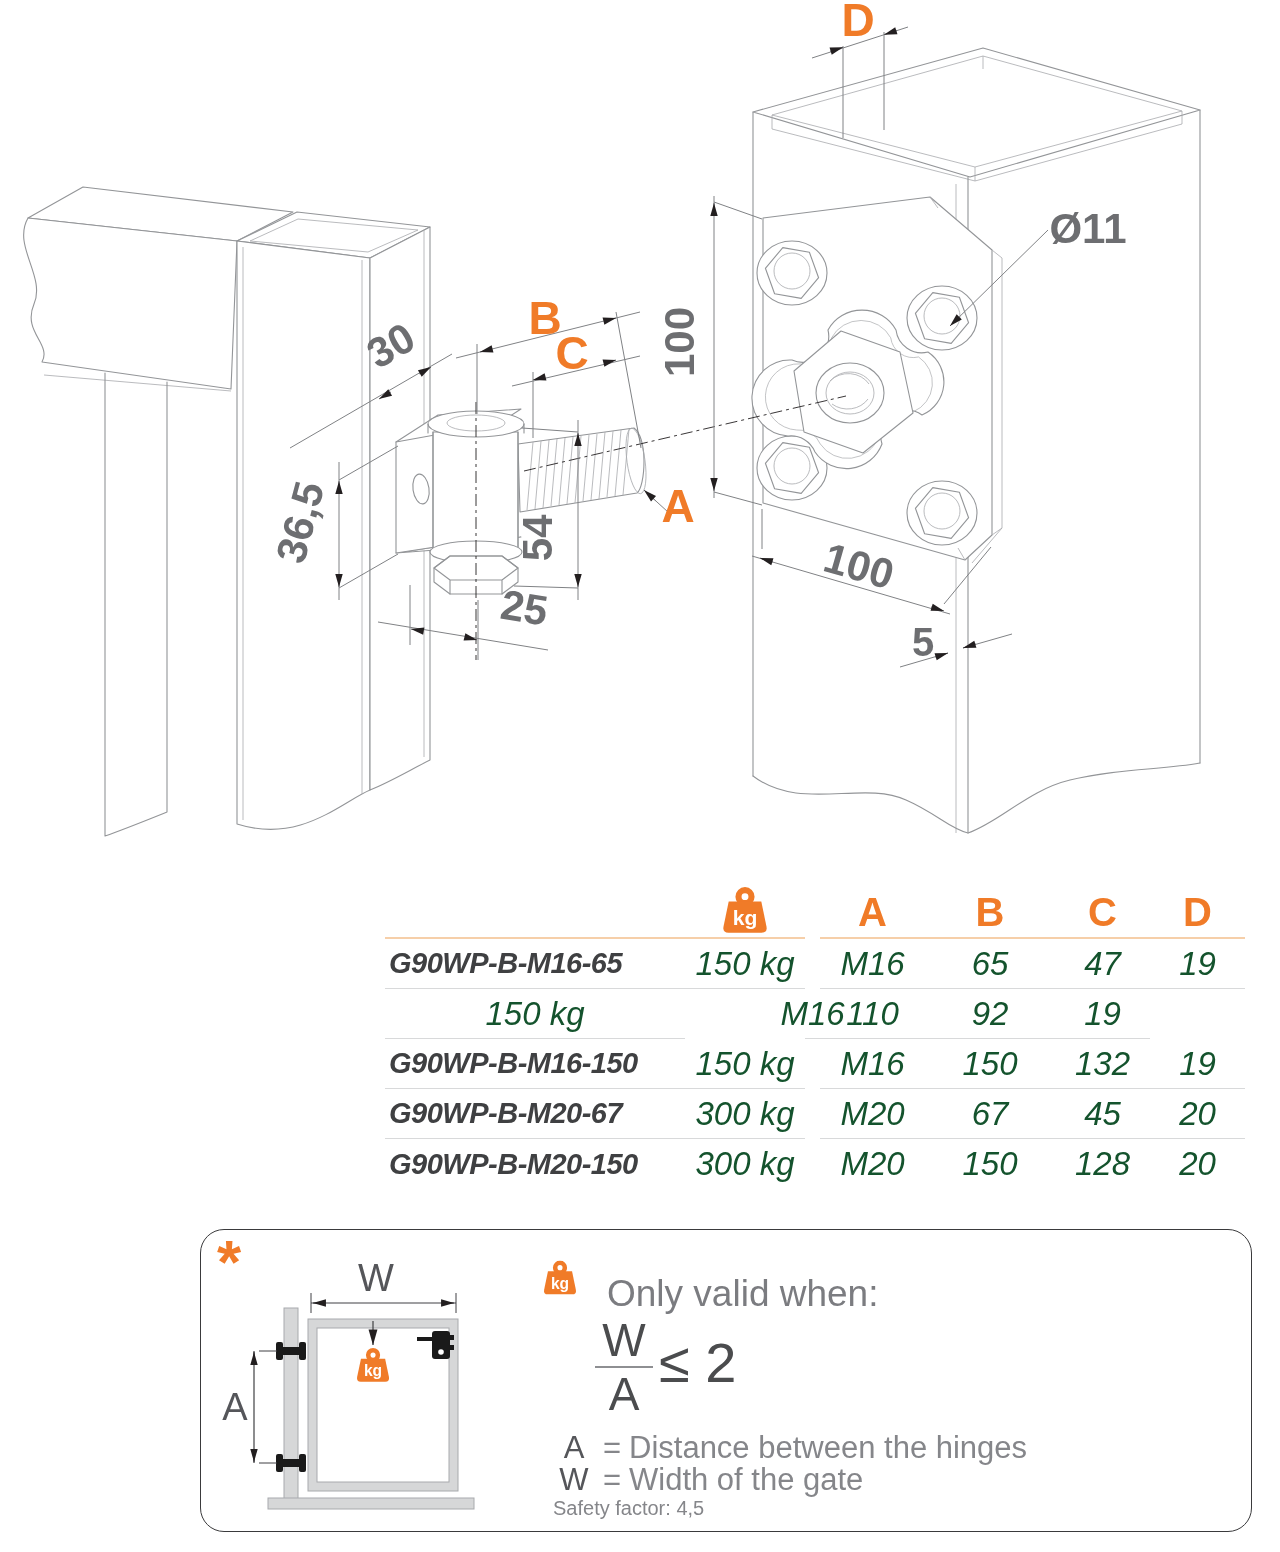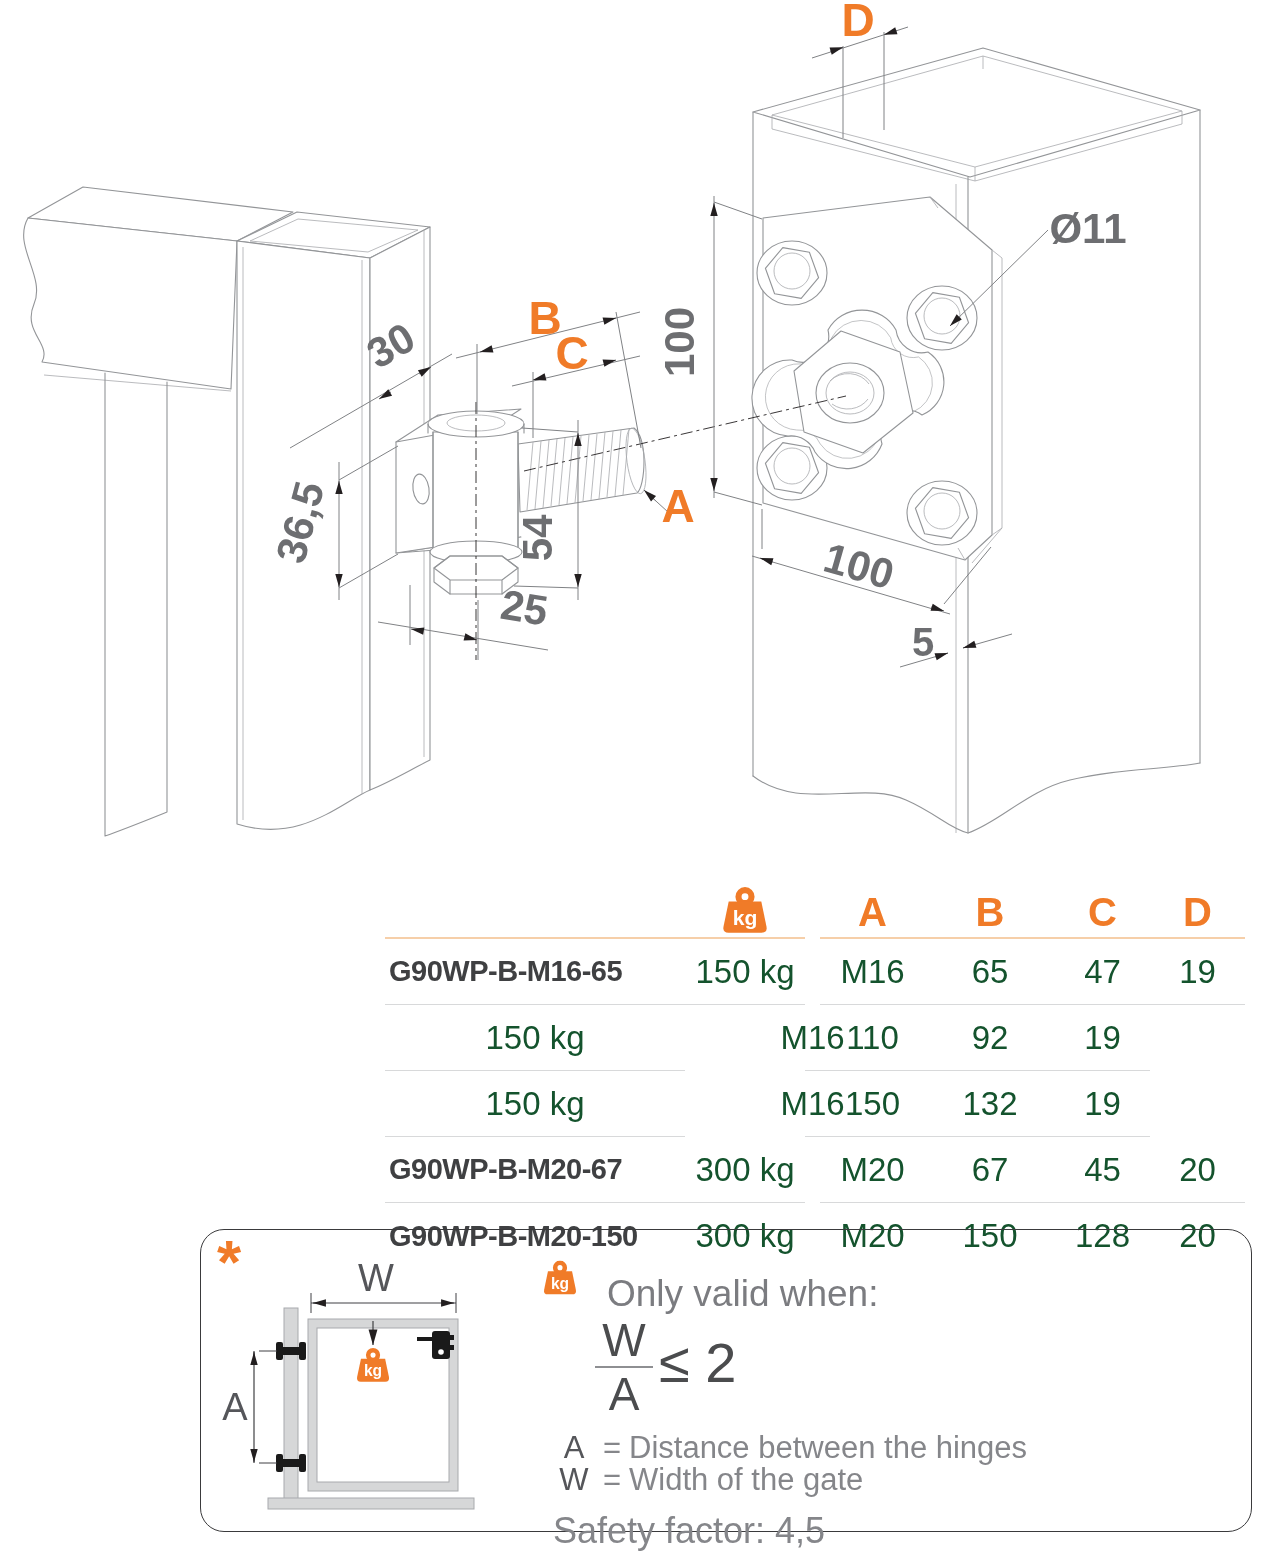--- a/index.html
+++ b/index.html
@@ -16,21 +16,21 @@
   .thin{ fill:none; stroke:#a8aaad; stroke-width:0.8; }
   .dim { fill:none; stroke:#808285; stroke-width:1; }
   .cl  { fill:none; stroke:#231f20; stroke-width:0.9; stroke-dasharray:12 4 3 4; }
   .dtxt{ fill:#6d6e71; font:bold 42px "Liberation Sans",sans-serif; }
   .dtxt5{ fill:#6d6e71; font:bold 40px "Liberation Sans",sans-serif; }
   .otxt{ fill:var(--accent); font:bold 46px "Liberation Sans",sans-serif; }
   
   #spec-table{ position:absolute; left:385px; top:885px; width:860px; }
   .trow{ display:grid; grid-template-columns:300px 120px 15px 105px 130px 95px 95px; align-items:center; }
   .thead{ height:54px; }
-  .tbody-row{ height:66px; }
+  .tbody-row{ height:50px;font-style:italic; }
   .cell{ height:100%; display:flex; align-items:center; justify-content:center; }
   .cell.code{ justify-content:flex-start; padding-left:4px;
               font-weight:bold; font-size:29px; color:#3f4042; letter-spacing:-0.5px; }
   .cell.val{ font-size:33px; color:#14532d; }
   .cell.gap{ border:none !important; }
   .tbody-row.sep .cell{ border-bottom:1px solid #d8d9da; }
   .hletter{ font-size:40px; font-weight:bold; color:var(--accent); }
   .hrule{ position:absolute; top:52px; height:2px; background:#f6cfa9; }
   .hrule.left{ left:0; width:420px; }
   .hrule.right{ left:435px; width:425px; }
@@ -45,21 +45,21 @@
   #fraction{ position:absolute; left:394px; top:86px; width:58px; text-align:center;
              font-size:46px; color:#4b4c4e; }
   #fraction .bar{ height:2px; background:#8e8f92; margin:2px 0; }
   #fraction div{ line-height:48px; }
   #relation{ position:absolute; left:458px; top:100px; font-size:56px; color:#4b4c4e; }
   #legend{ position:absolute; left:352px; top:200px; }
   .leg-row{ display:grid; grid-template-columns:42px 34px auto; height:32px; align-items:center; }
   .leg-sym{ text-align:center; font-size:31px; color:#55565a; }
   .leg-eq{ text-align:center; font-size:31px; color:#85868a; }
   .leg-txt{ font-size:31px; color:#85868a; }
-  #safety{ font-size:36px; color:#85868a; margin-top:16px; }
+  #safety{ font-size:20px; color:#85868a; margin-top:3px; }
 </style>
 </head>
 <body>
 
 <svg id="drawing" width="1280" height="875" viewBox="0 0 1280 875">
   <defs>
     <marker id="ah" viewBox="0 0 12 8" refX="11.5" refY="4" markerWidth="17" markerHeight="9" orient="auto">
       <path d="M0,0.7 L11.6,4 L0,7.3 Z" fill="#231f20"></path>
     </marker>
     <symbol id="kgicon" viewBox="0 0 24 26">
@@ -255,20 +255,21 @@
   </div>
   <div class="trow tbody-row sep">
     <div class="cell val">150 kg</div>
     <div class="cell gap"></div>
     <div class="cell val">M16</div>
     <div class="cell val">110</div>
     <div class="cell val">92</div>
     <div class="cell val">19</div>
   </div>
   <div class="trow tbody-row sep">
+    <div class="cell code">G90WP-B-M16-150</div>
     <div class="cell val">150 kg</div>
     <div class="cell gap"></div>
     <div class="cell val">M16</div>
     <div class="cell val">150</div>
     <div class="cell val">132</div>
     <div class="cell val">19</div>
   </div>
   <div class="trow tbody-row sep">
     <div class="cell code">G90WP-B-M20-67</div>
     <div class="cell val">300 kg</div>

